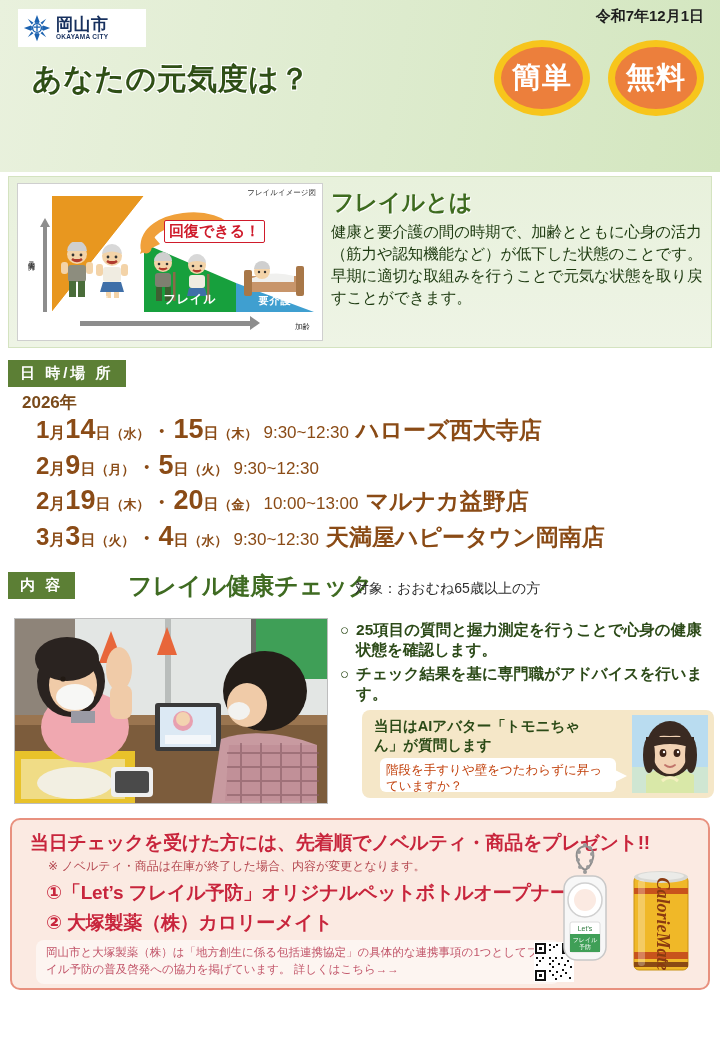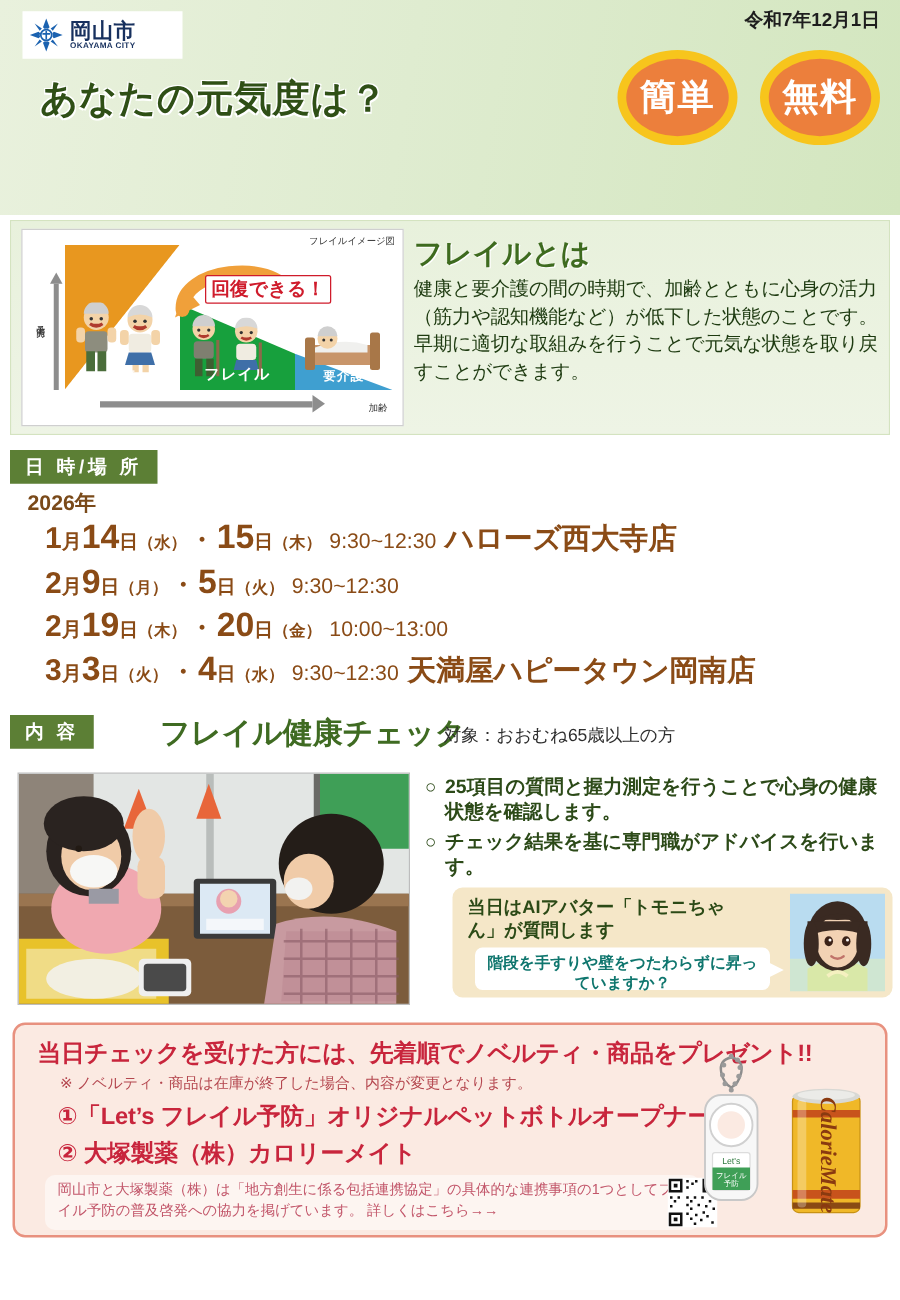--- a/index.html
+++ b/index.html
@@ -195,22 +195,22 @@
     position: absolute; left: 362px; top: 710px; width: 352px; height: 88px;
     background: #f5e7c8; border-radius: 8px;
   }
   .avatar-lead {
     position: absolute; left: 12px; top: 7px; width: 220px;
     font-size: 14.5px; font-weight: bold; color: #2b4a16; line-height: 1.3;
   }
   .speech {
     position: absolute; left: 18px; top: 48px; width: 236px; height: 34px;
     background: #ffffff; border-radius: 6px;
-    font-size: 12.5px; color: #0f766e; line-height: 1.28;
-    padding: 4px 6px; font-weight: bold; text-align: center;
+    font-size: 12.5px; color: #c2410c; line-height: 1.28;
+    padding: 4px 6px; font-weight: normal;
   }
   .speech::after {
     content: ""; position: absolute; right: -11px; top: 12px;
     border-top: 6px solid transparent; border-bottom: 6px solid transparent;
     border-left: 12px solid #ffffff;
   }
   .avatar-img {
     position: absolute; right: 6px; top: 5px; width: 76px; height: 78px;
     background: linear-gradient(180deg,#bcdcee 0%, #d7e9f4 60%, #cfe6d2 100%);
     overflow: hidden;
@@ -433,20 +433,21 @@
       <span class="s-m">2</span>
       <span class="s-mu">月</span>
       <span class="s-d">19</span>
       <span class="s-du">日</span>
       <span class="s-dow">（木）</span>
       <span class="s-dot">・</span>
       <span class="s-d">20</span>
       <span class="s-du">日</span>
       <span class="s-dow">（金）</span>
       <span class="s-time">10:00~13:00</span>
+      <span class="s-venue">マルナカ益野店</span>
     </div>
 
     <div class="sched-row">
       <span class="s-m">3</span>
       <span class="s-mu">月</span>
       <span class="s-d">3</span>
       <span class="s-du">日</span>
       <span class="s-dow">（火）</span>
       <span class="s-dot">・</span>
       <span class="s-d">4</span>

